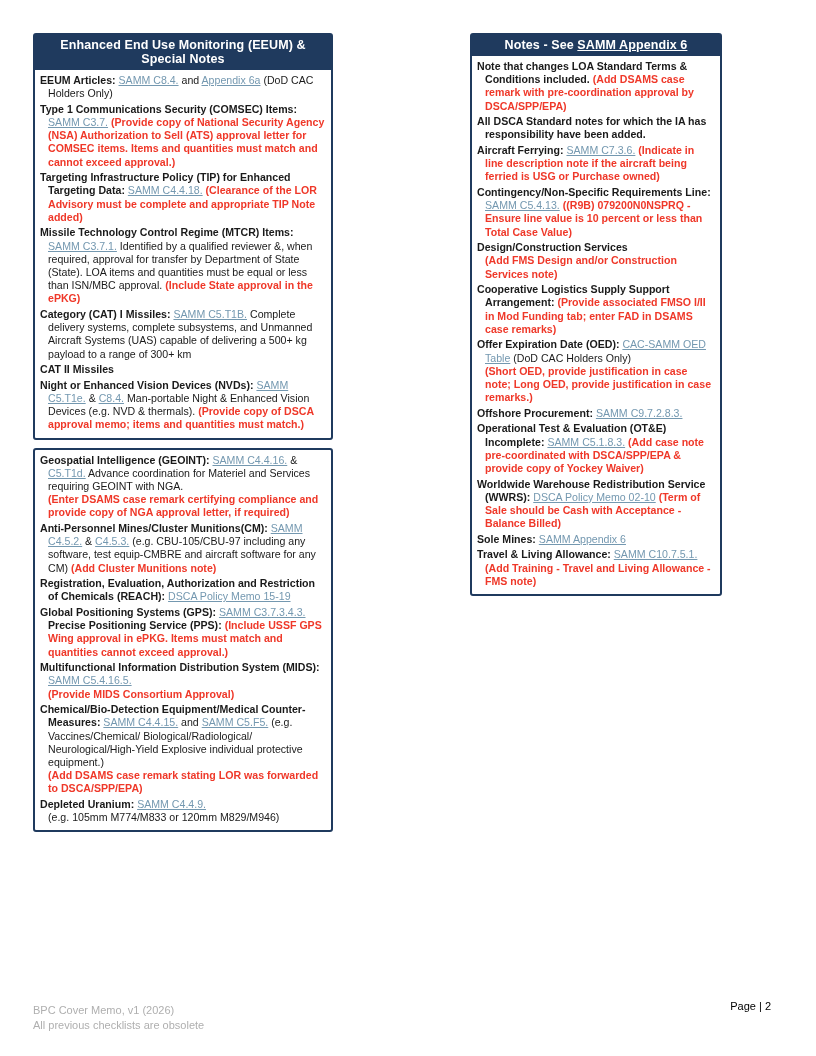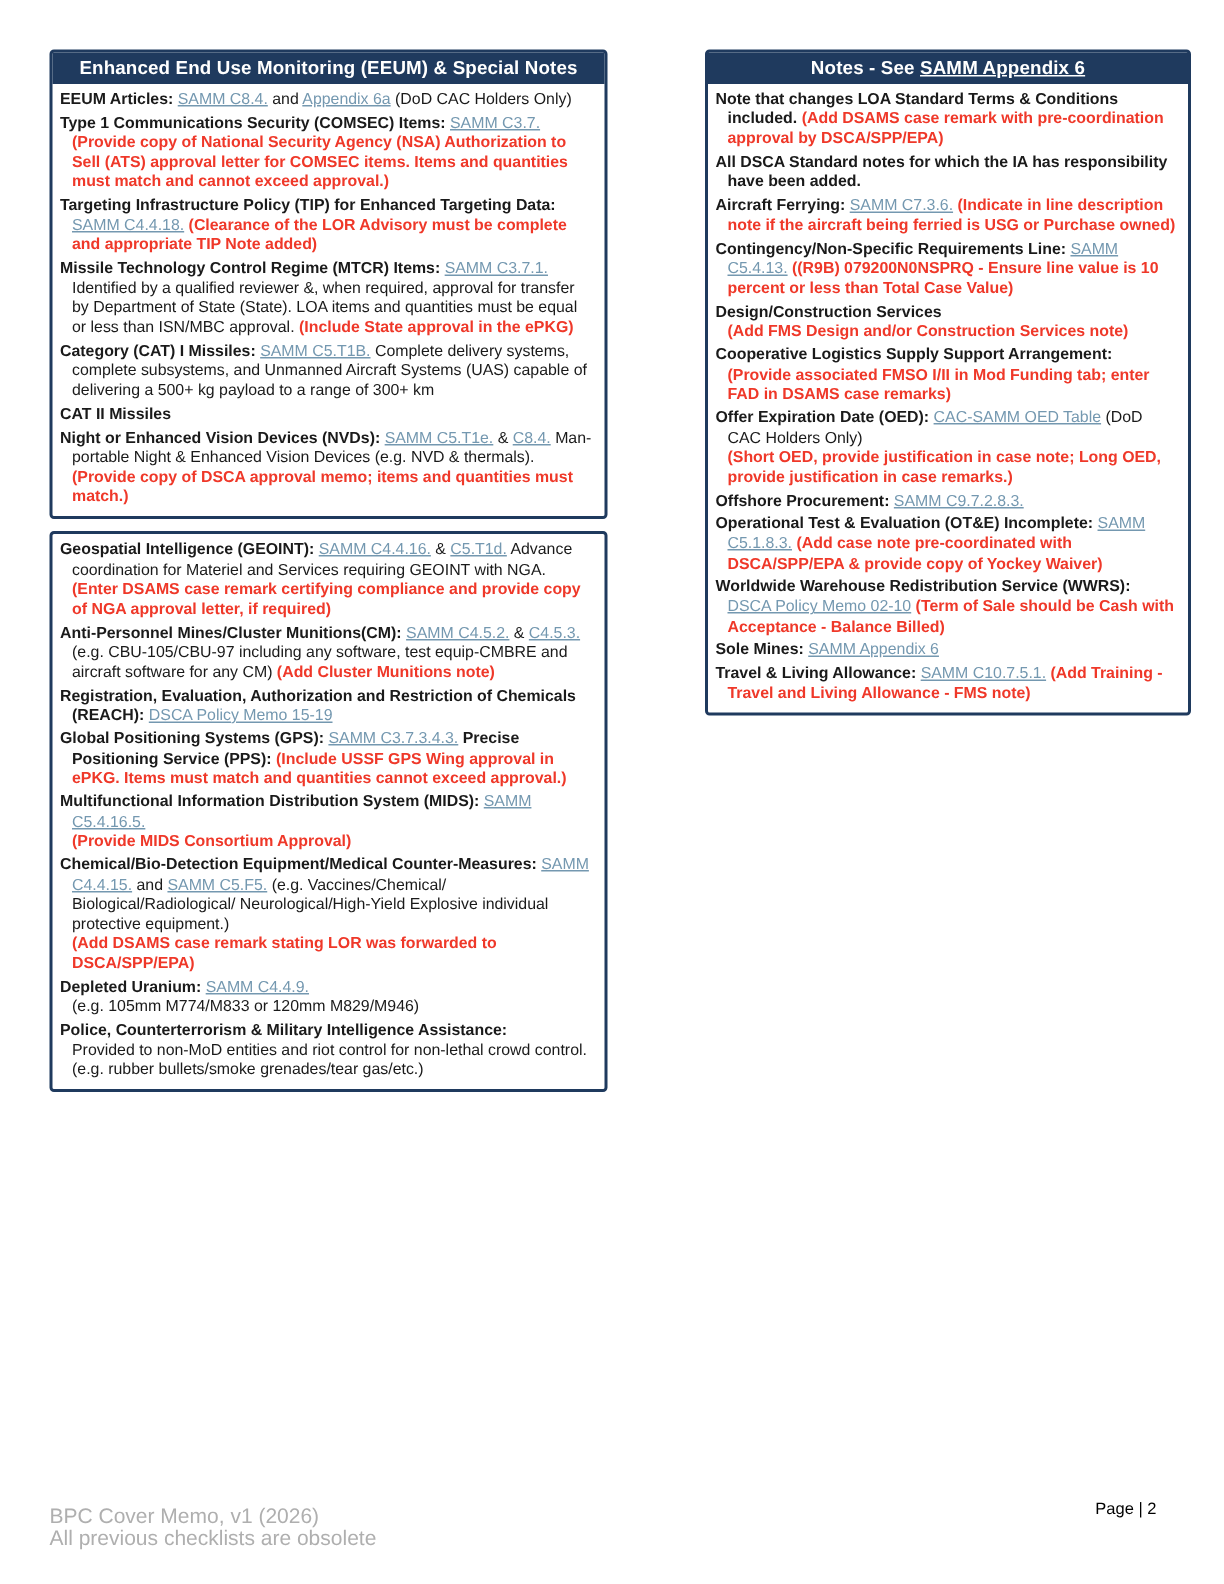--- a/index.html
+++ b/index.html
@@ -16,21 +16,21 @@
     width: 816px;
     height: 1056px;
     background: #FFFFFF;
     margin: 0 auto;
     font-family: "Liberation Sans", sans-serif;
     overflow: hidden;
   }
   .col {
     position: absolute;
     top: 33px;
-    width: 372px;
+    width: 300px;
     display: flex;
     flex-direction: column;
     gap: 8px;
   }
   .col-left  { left: 33px; }
   .col-right { left: 422px; padding-left: 48px; }
   .box {
     border: 2px solid var(--header_bg);
     border-radius: 3px;
     background: #fff;
@@ -60,21 +60,21 @@
   .run-link {
     color: var(--link);
     text-decoration: underline;
     cursor: pointer;
   }
   .run-red { color: var(--red); font-weight: 700; }
   .footer-left {
     position: absolute;
     left: 33px;
     top: 1003px;
-    font-size: 14px;
+    font-size: 11px;
     line-height: 14.5px;
     color: var(--footer_gray);
   }
   .footer-page {
     position: absolute;
     right: 45px;
     top: 1000px;
     font-size: 11px;
     color: #000000;
     margin-left: 20px;
@@ -100,21 +100,20 @@
     </div>
     <div class="box">
       <div class="box-body">
           <div class="item"><span class="run-bold">Geospatial Intelligence (GEOINT): </span><span class="run-link">SAMM C4.4.16.</span><span class="run-text"> &amp; </span><span class="run-link">C5.T1d.</span><span class="run-text"> Advance coordination for Materiel and Services requiring GEOINT with NGA.</span><br><span class="run-red">(Enter DSAMS case remark certifying compliance and provide copy of NGA approval letter, if required)</span></div>
           <div class="item"><span class="run-bold">Anti-Personnel Mines/Cluster Munitions(CM): </span><span class="run-link">SAMM C4.5.2.</span><span class="run-text"> &amp; </span><span class="run-link">C4.5.3.</span><span class="run-text"> (e.g. CBU-105/CBU-97 including any software, test equip-CMBRE and aircraft software for any CM) </span><span class="run-red">(Add Cluster Munitions note)</span></div>
           <div class="item"><span class="run-bold">Registration, Evaluation, Authorization and Restriction of Chemicals (REACH): </span><span class="run-link">DSCA Policy Memo 15-19</span></div>
           <div class="item"><span class="run-bold">Global Positioning Systems (GPS): </span><span class="run-link">SAMM C3.7.3.4.3.</span><span class="run-bold"> Precise Positioning Service (PPS): </span><span class="run-red">(Include USSF GPS Wing approval in ePKG. Items must match and quantities cannot exceed approval.)</span></div>
           <div class="item"><span class="run-bold">Multifunctional Information Distribution System (MIDS): </span><span class="run-link">SAMM C5.4.16.5.</span><br><span class="run-red">(Provide MIDS Consortium Approval)</span></div>
           <div class="item"><span class="run-bold">Chemical/Bio-Detection Equipment/Medical Counter-Measures: </span><span class="run-link">SAMM C4.4.15.</span><span class="run-text"> and </span><span class="run-link">SAMM C5.F5.</span><span class="run-text"> (e.g. Vaccines/Chemical/ Biological/Radiological/ Neurological/High-Yield Explosive individual protective equipment.)</span><br><span class="run-red">(Add DSAMS case remark stating LOR was forwarded to DSCA/SPP/EPA)</span></div>
           <div class="item"><span class="run-bold">Depleted Uranium: </span><span class="run-link">SAMM C4.4.9.</span><br><span class="run-text">(e.g. 105mm M774/M833 or 120mm M829/M946)</span></div>
-          <div class="item"><span class="run-bold">Police, Counterterrorism &amp; Military Intelligence Assistance:</span><br><span class="run-text">Provided to non-MoD entities and riot control for non-lethal crowd control. (e.g. rubber bullets/smoke grenades/tear gas/etc.)</span></div>
         </div>
     </div>
   </div>
 
   <div class="col col-right">
     <div class="box">
       <div class="box-header"><span>Notes - See </span><span class="title-link">SAMM Appendix 6</span></div>
       <div class="box-body">
           <div class="item"><span class="run-bold">Note that changes LOA Standard Terms &amp; Conditions included. </span><span class="run-red">(Add DSAMS case remark with pre-coordination approval by DSCA/SPP/EPA)</span></div>
           <div class="item"><span class="run-bold">All DSCA Standard notes for which the IA has responsibility have been added.</span></div>

